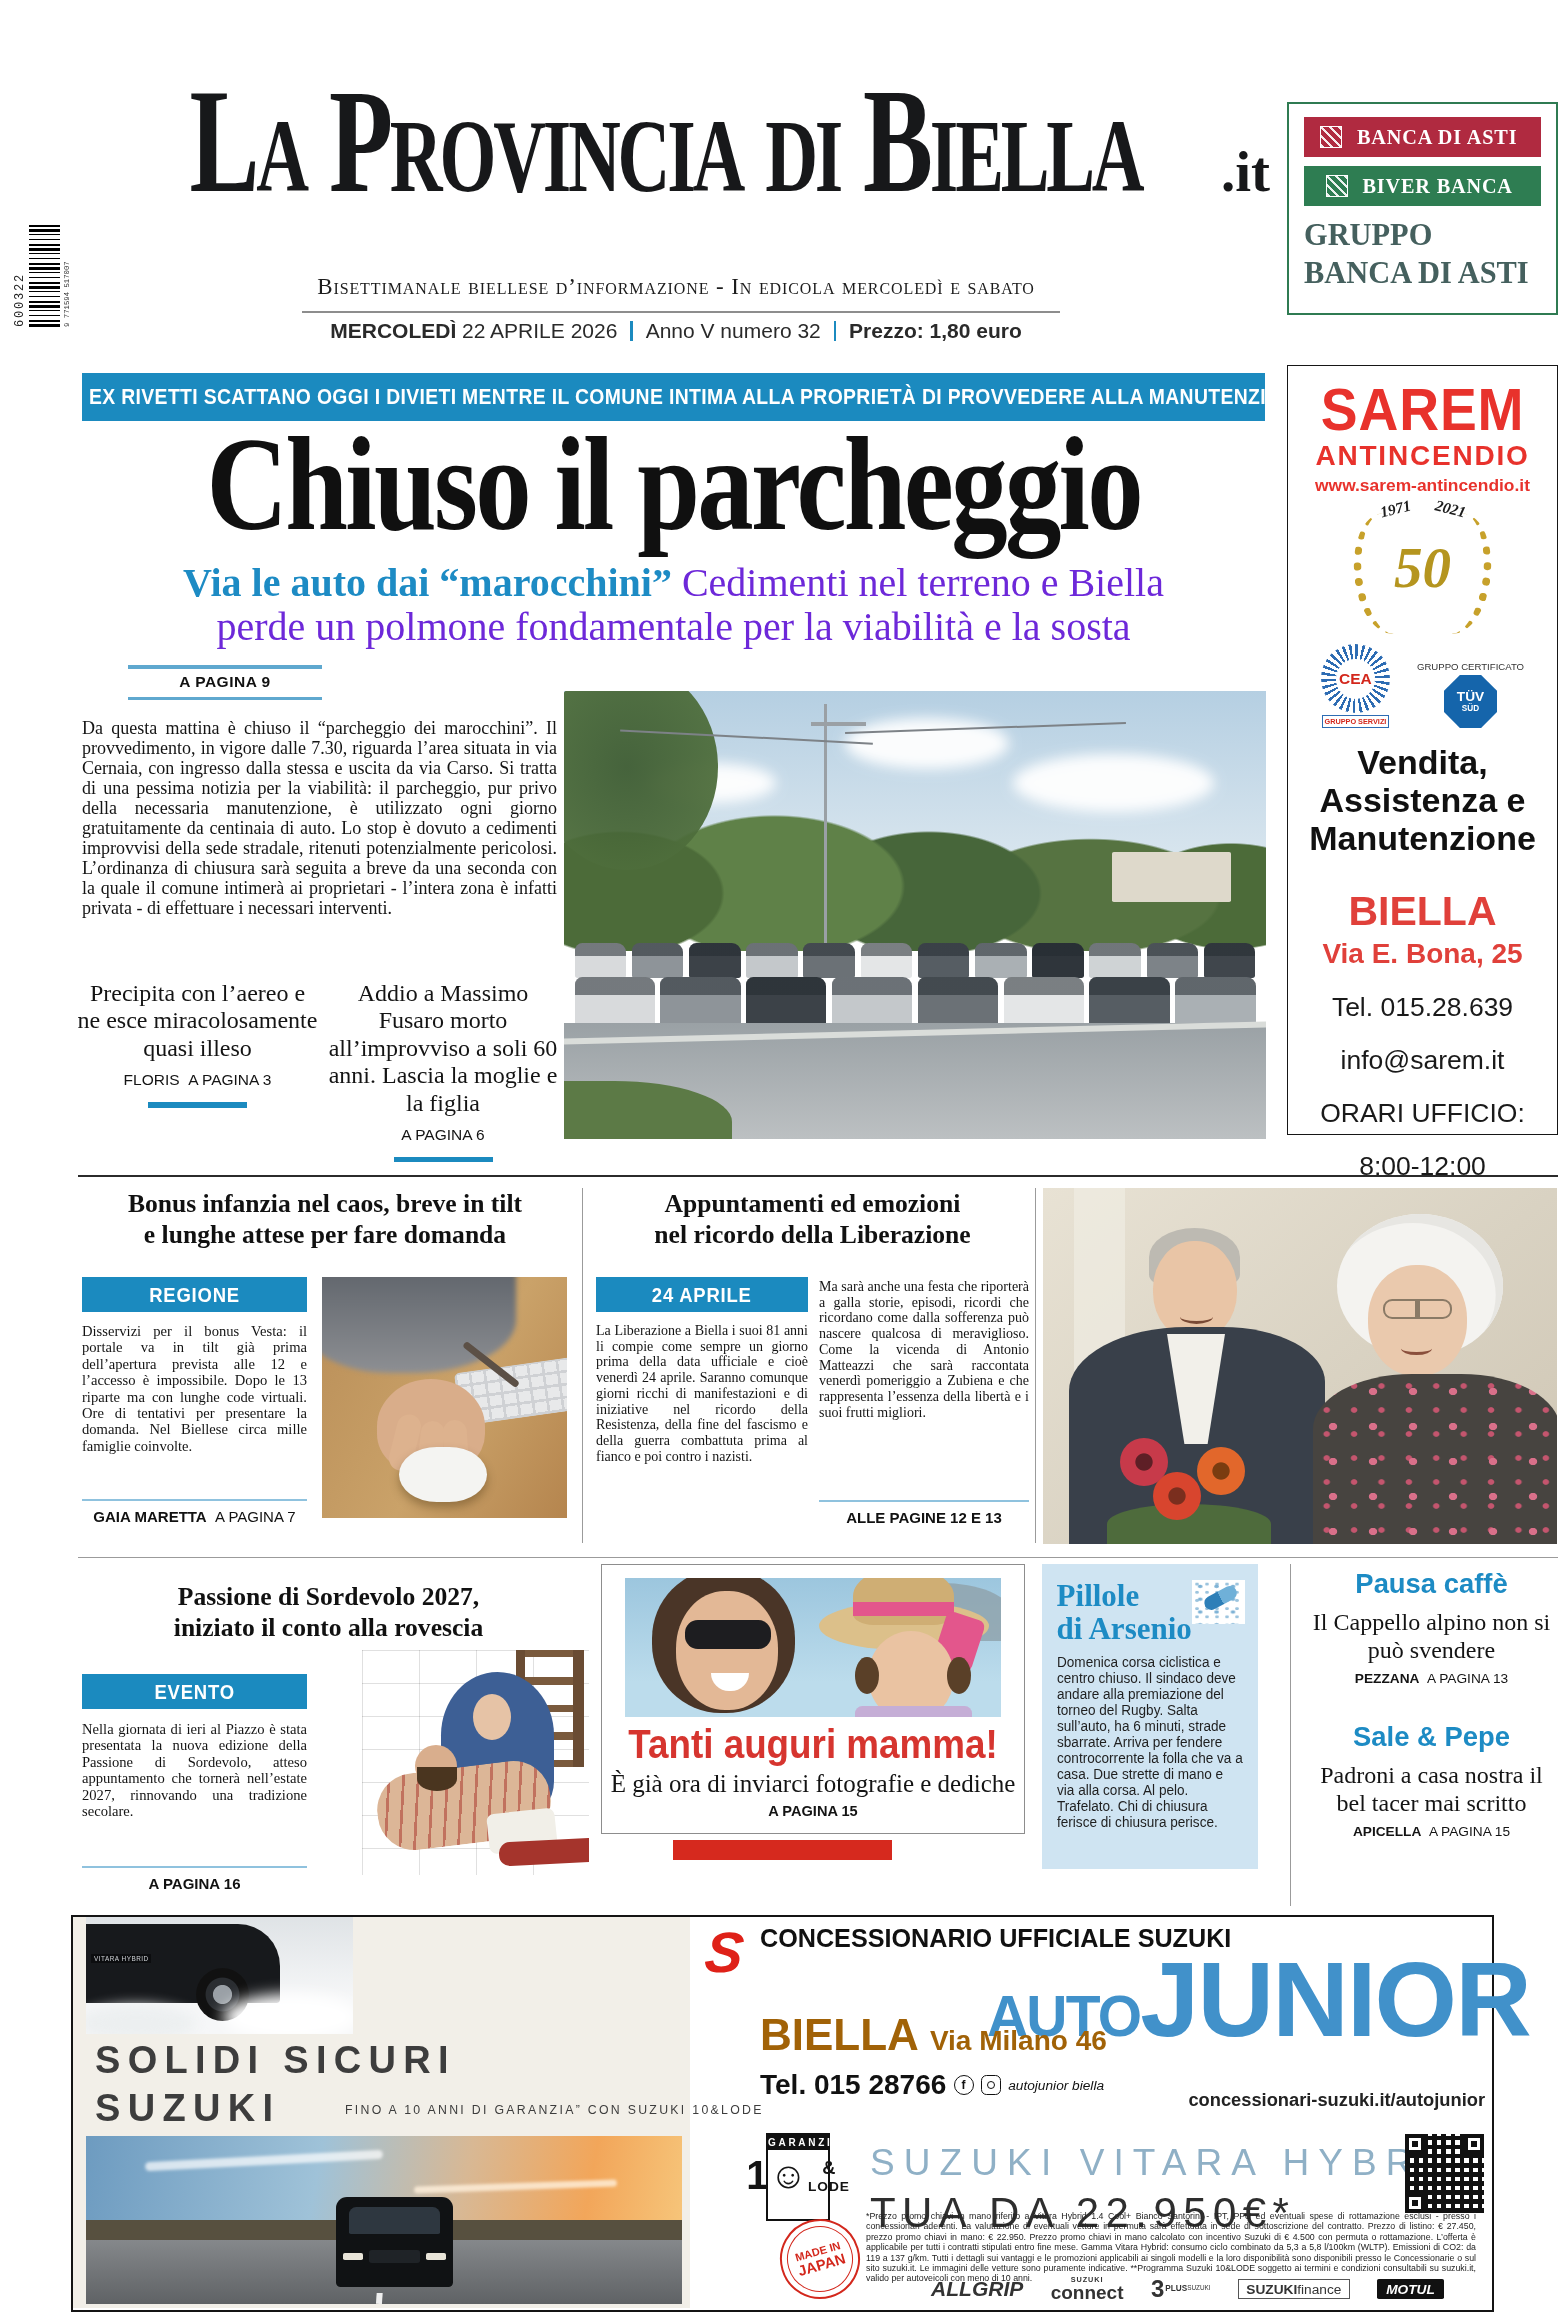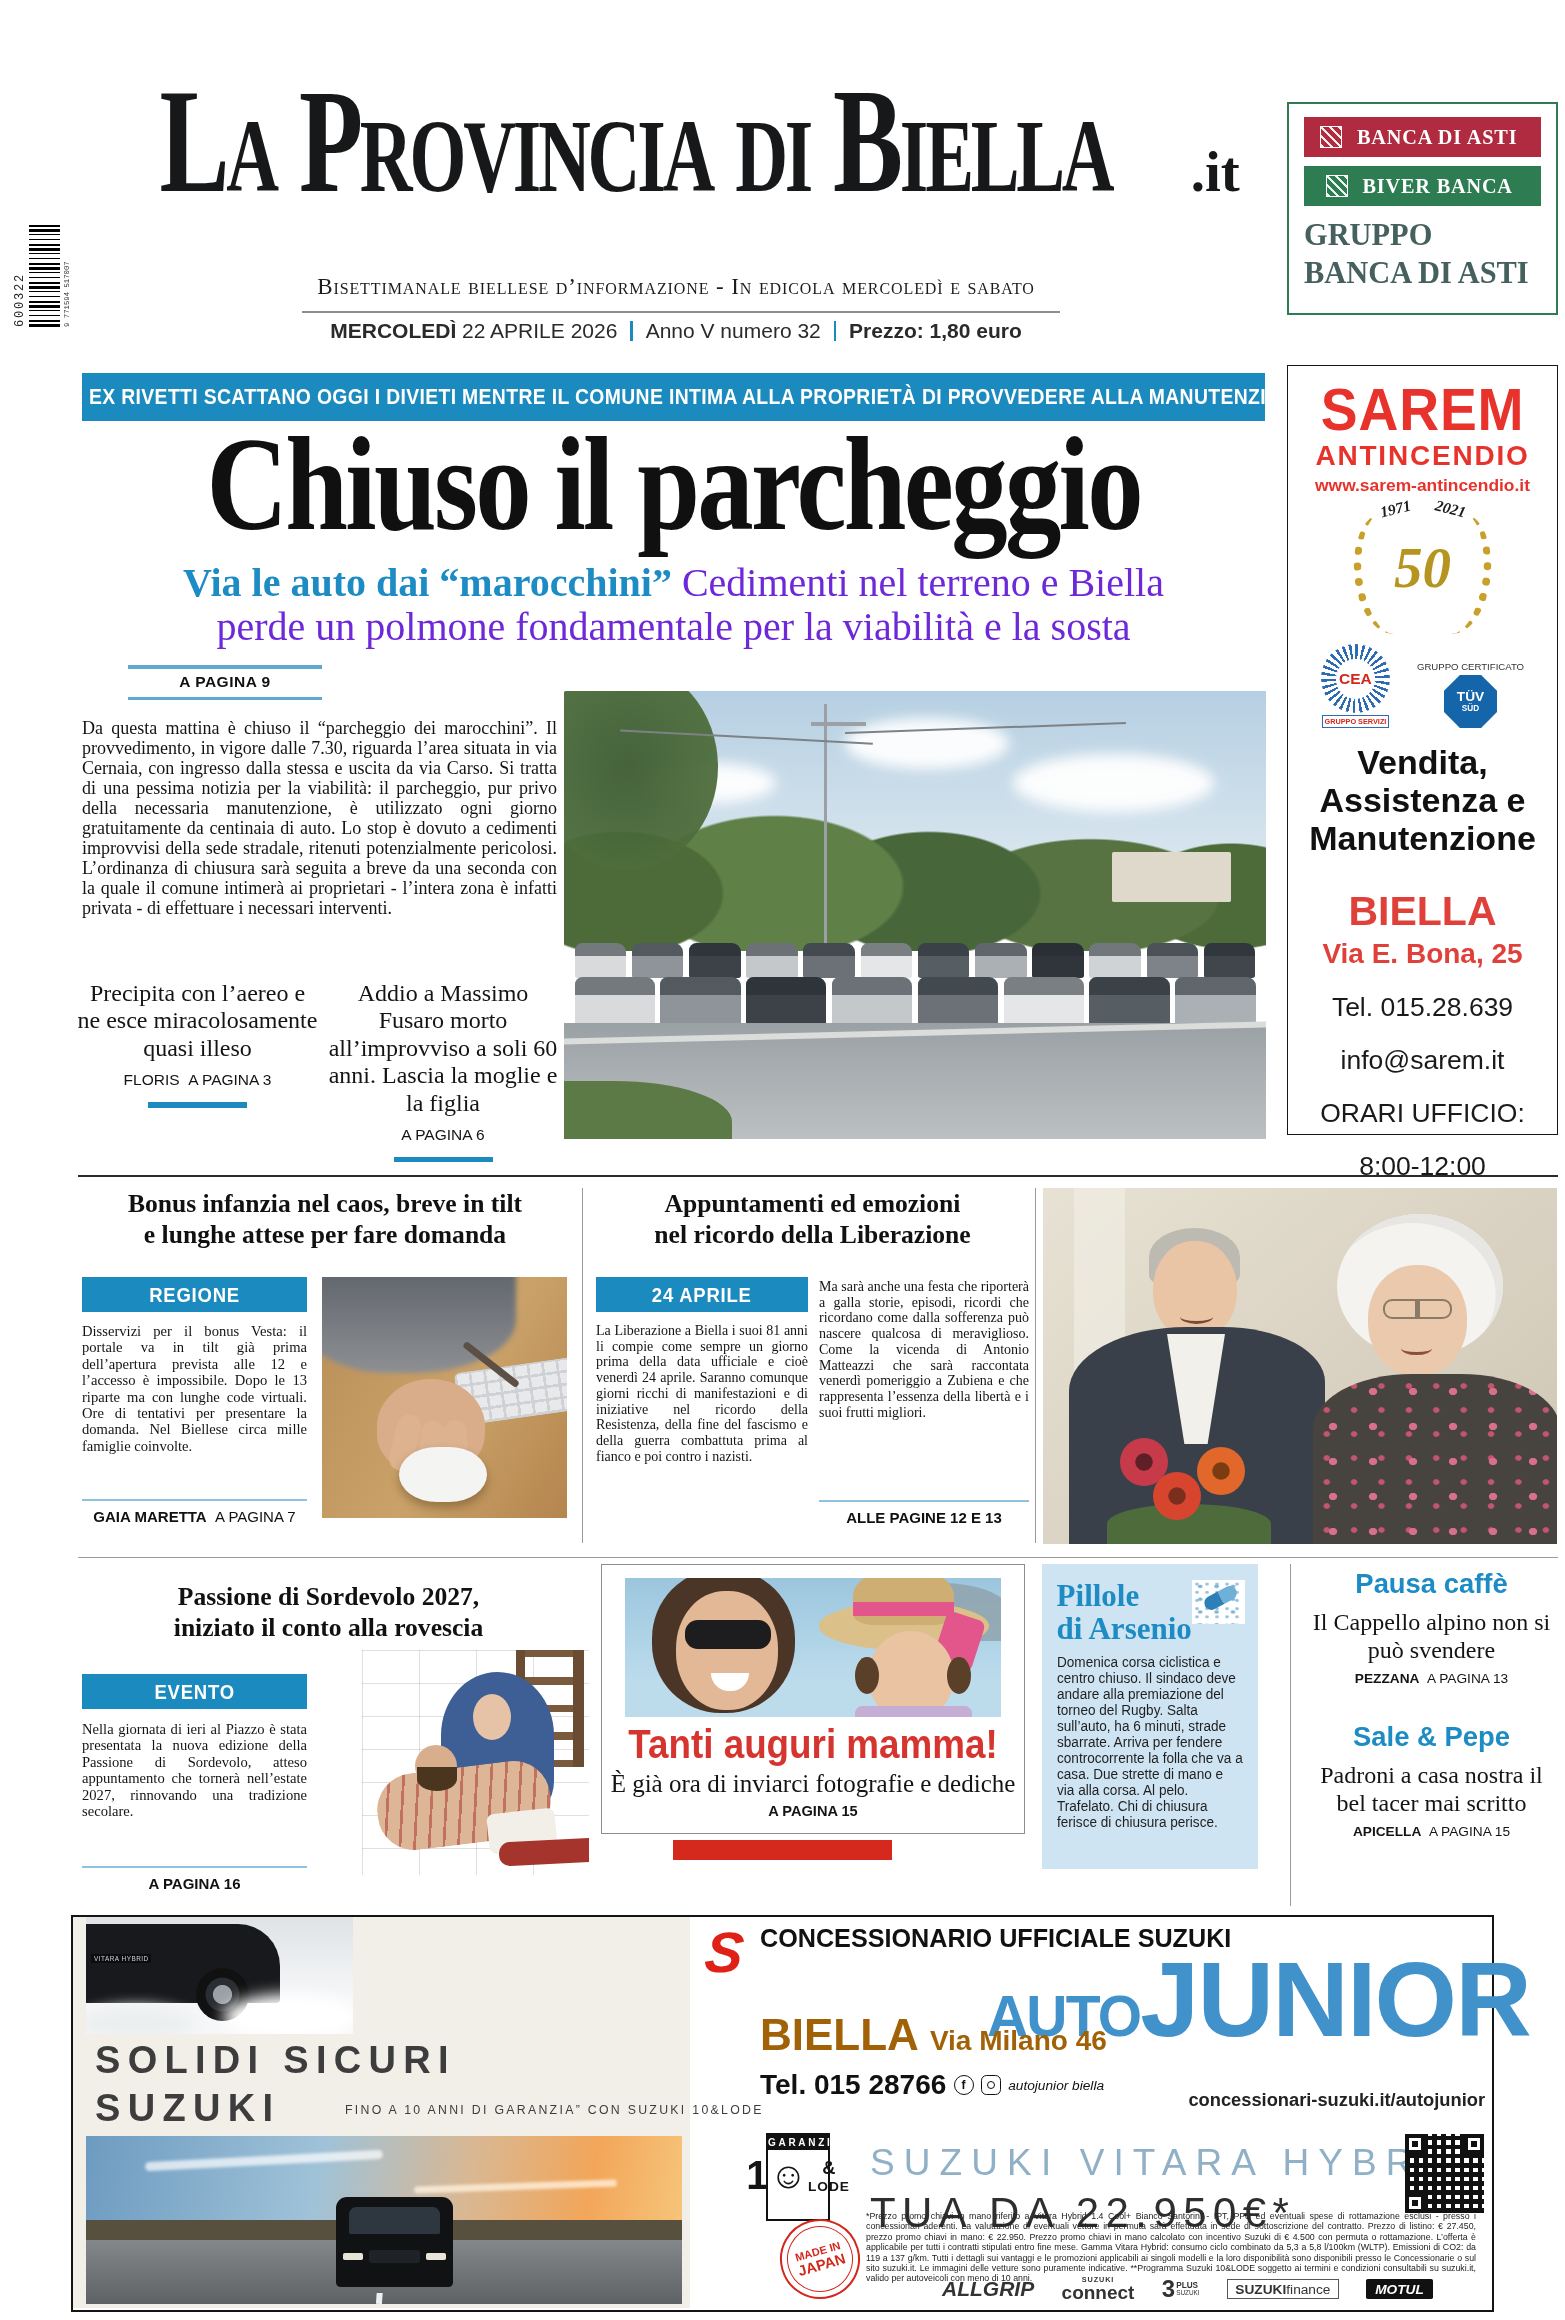--- a/index.html
+++ b/index.html
@@ -15,21 +15,21 @@
 
   
   #barcode{left:12.8px;top:225px;display:flex;gap:2.7px;align-items:stretch}
   .vnum{writing-mode:vertical-rl;transform:rotate(180deg);font-family:"Liberation Mono",monospace;
         font-size:12px;letter-spacing:1.8px;color:#222}
   .bars{width:31px;height:102px;background:repeating-linear-gradient(to bottom,
         #000 0 1.8px,#fff 1.8px 3.7px,#000 3.7px 7.3px,#fff 7.3px 9.1px,#000 9.1px 10px,#fff 10px 13.7px,
         #000 13.7px 15.5px,#fff 15.5px 19px)}
   .vissn{writing-mode:vertical-rl;transform:rotate(180deg);font-family:"Liberation Mono",monospace;
         font-size:7.3px;color:#333}
-  #mast{left:82px;top:80px;width:1188px;height:179px;display:flex;align-items:baseline;justify-content:flex-start}
+  #mast{left:82px;top:80px;width:1188px;height:179px;display:flex;align-items:baseline;justify-content:flex-end}
   .mast-main{font-weight:700;font-size:122px;font-variant:small-caps;letter-spacing:-3.7px;
         white-space:nowrap;display:inline-block;transform:scaleX(.86) scaleY(1.22);transform-origin:center 80%;color:#17181a}
   .mast-it{font-weight:700;font-size:57px;margin-left:1.8px;color:#17181a}
   #tagline{left:82px;top:274px;width:1188px;font-variant:small-caps;font-size:23px;letter-spacing:0.9px;color:#1c1c1c}
   #mastrule{left:302px;top:311px;width:758px;height:1.8px;background:#8d8d8d}
   #dateline{left:82px;top:319px;width:1188px;display:flex;justify-content:center;align-items:center;gap:12.8px;
         font-family:"Liberation Sans",sans-serif;font-size:21px;color:#2a2a2a}
   #dateline b{font-weight:700}
   .dsep{width:2.7px;height:20px;background:var(--blue)}
 
@@ -319,21 +319,21 @@
   .madein .m1{font-size:11px}.madein .m2{font-size:14.6px}
   .fine{position:absolute;left:793px;top:294px;width:610px;font-family:"Liberation Sans",sans-serif;
      font-size:8.8px;line-height:10.4px;text-align:justify;color:#222}
   .logos{position:absolute;left:822px;top:358px;width:585px;display:flex;align-items:center;justify-content:center;gap:27.4px}
   .lg-allgrip{font-family:"Liberation Sans",sans-serif;font-weight:900;font-style:italic;font-size:21px;color:#333}
   .lg-stack{display:flex;flex-direction:column;align-items:center;line-height:1;color:#333;font-family:"Liberation Sans",sans-serif}
   .lg-stack .s{font-weight:700;font-size:7.3px;letter-spacing:0.9px}
   .lg-stack .c{font-weight:700;font-size:19px}
   .lg-3{display:flex;align-items:center;color:#333;font-family:"Liberation Sans",sans-serif}
   .lg-3 .n{font-weight:900;font-size:24px}
-  .lg-3 .st{display:flex;flex-direction:column;line-height:1;margin-left:1px}
+  .lg-3 .st{display:flex;flex-direction:row;line-height:1;margin-left:1px}
   .lg-3 .st b{font-size:8.2px}.lg-3 .st span{font-size:6.4px}
   .lg-fin{border:1.8px solid #555;padding:1.8px 7.3px;font-family:"Liberation Sans",sans-serif;font-size:13.7px;color:#333}
   .lg-fin b{font-weight:700}
   .lg-motul{background:#111;color:#fff;font-family:"Liberation Sans",sans-serif;font-weight:700;font-style:italic;
      font-size:13.7px;padding:2.7px 9.1px;border-radius:1.8px}
 </style>
 </head>
 <body>
 
 <div id="page">

